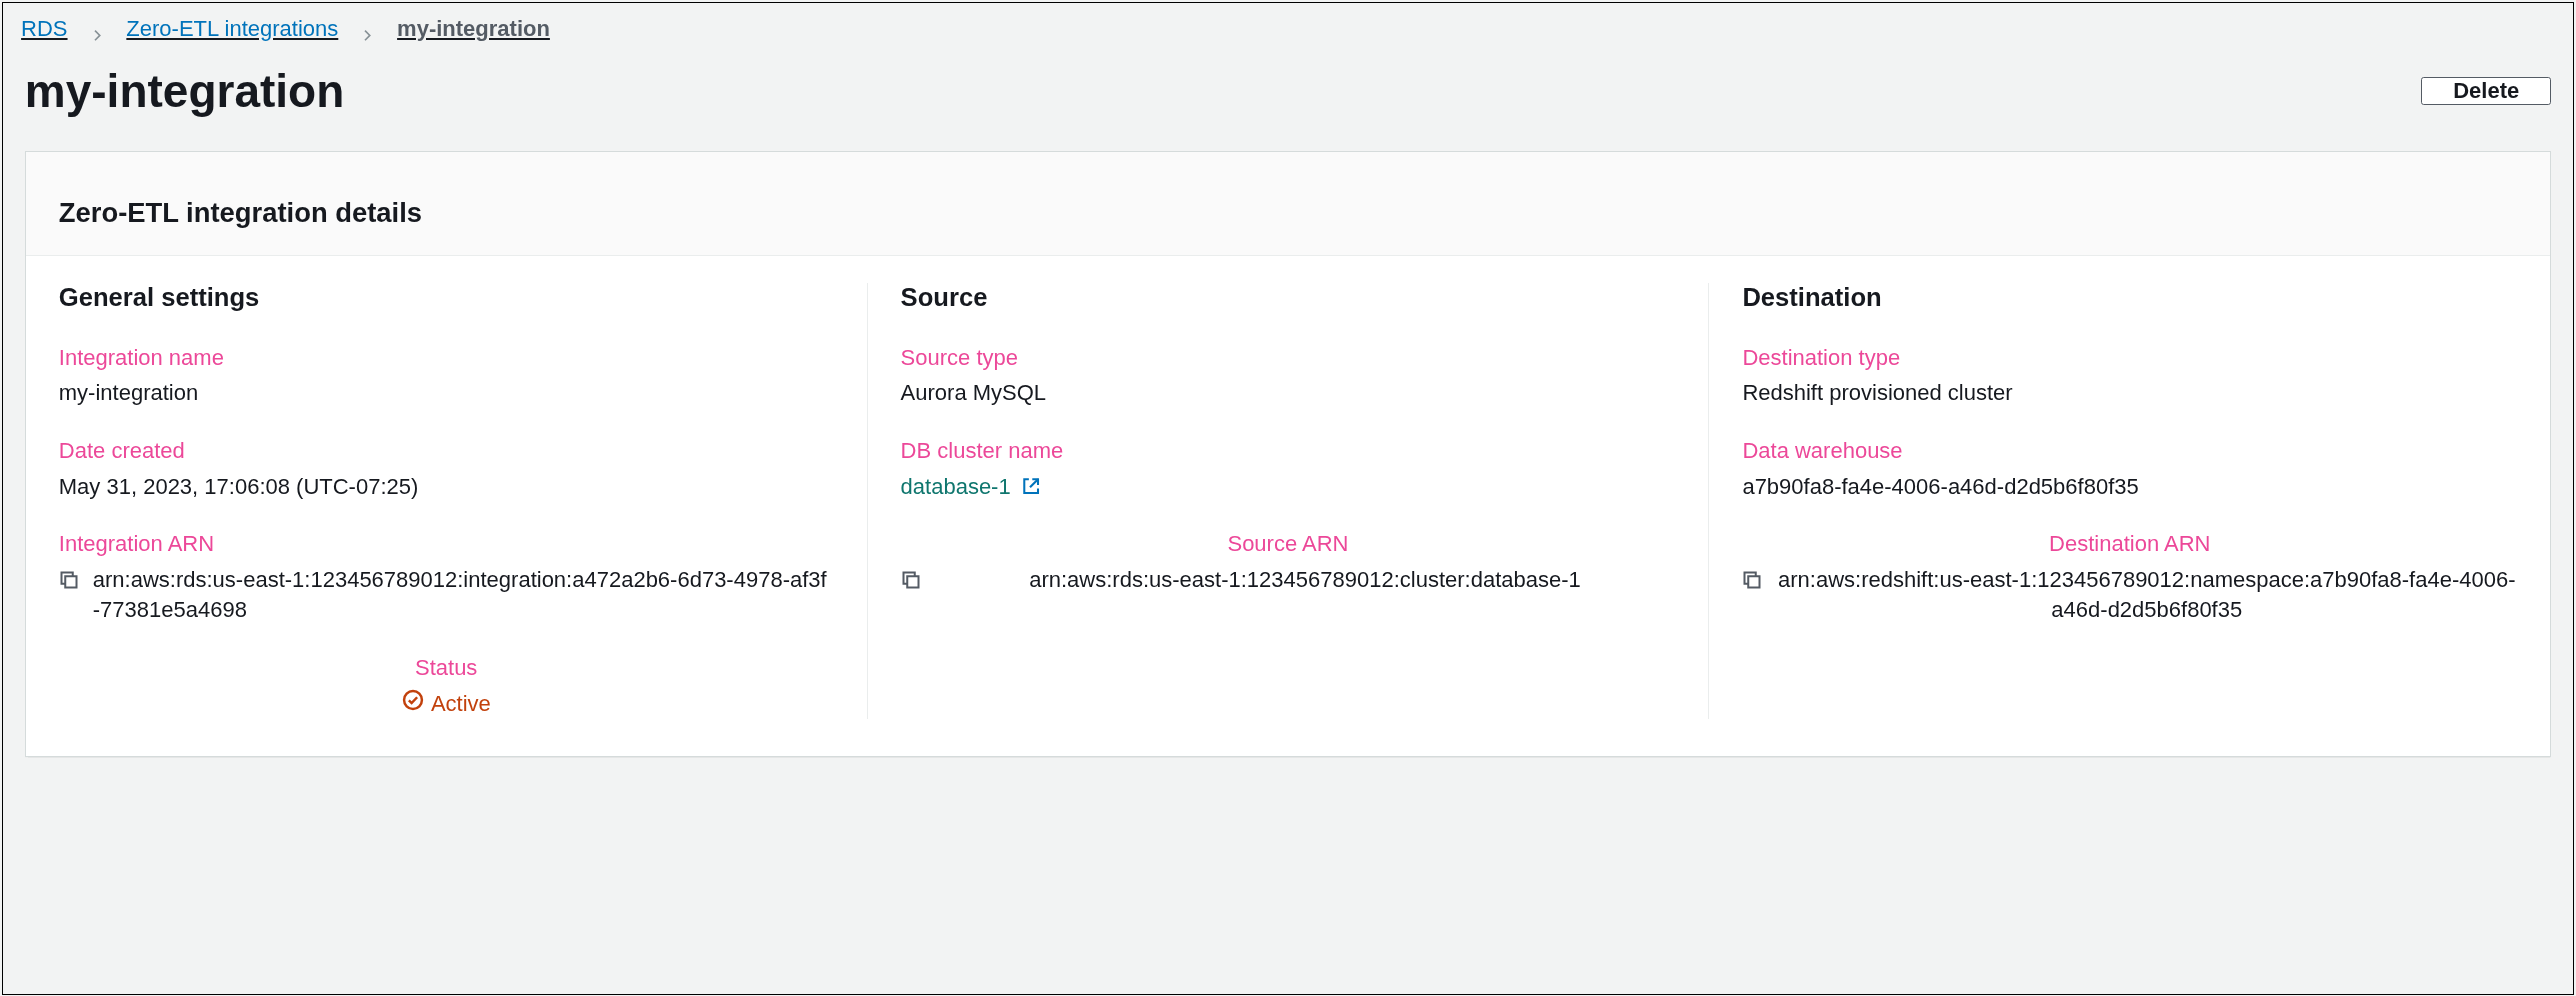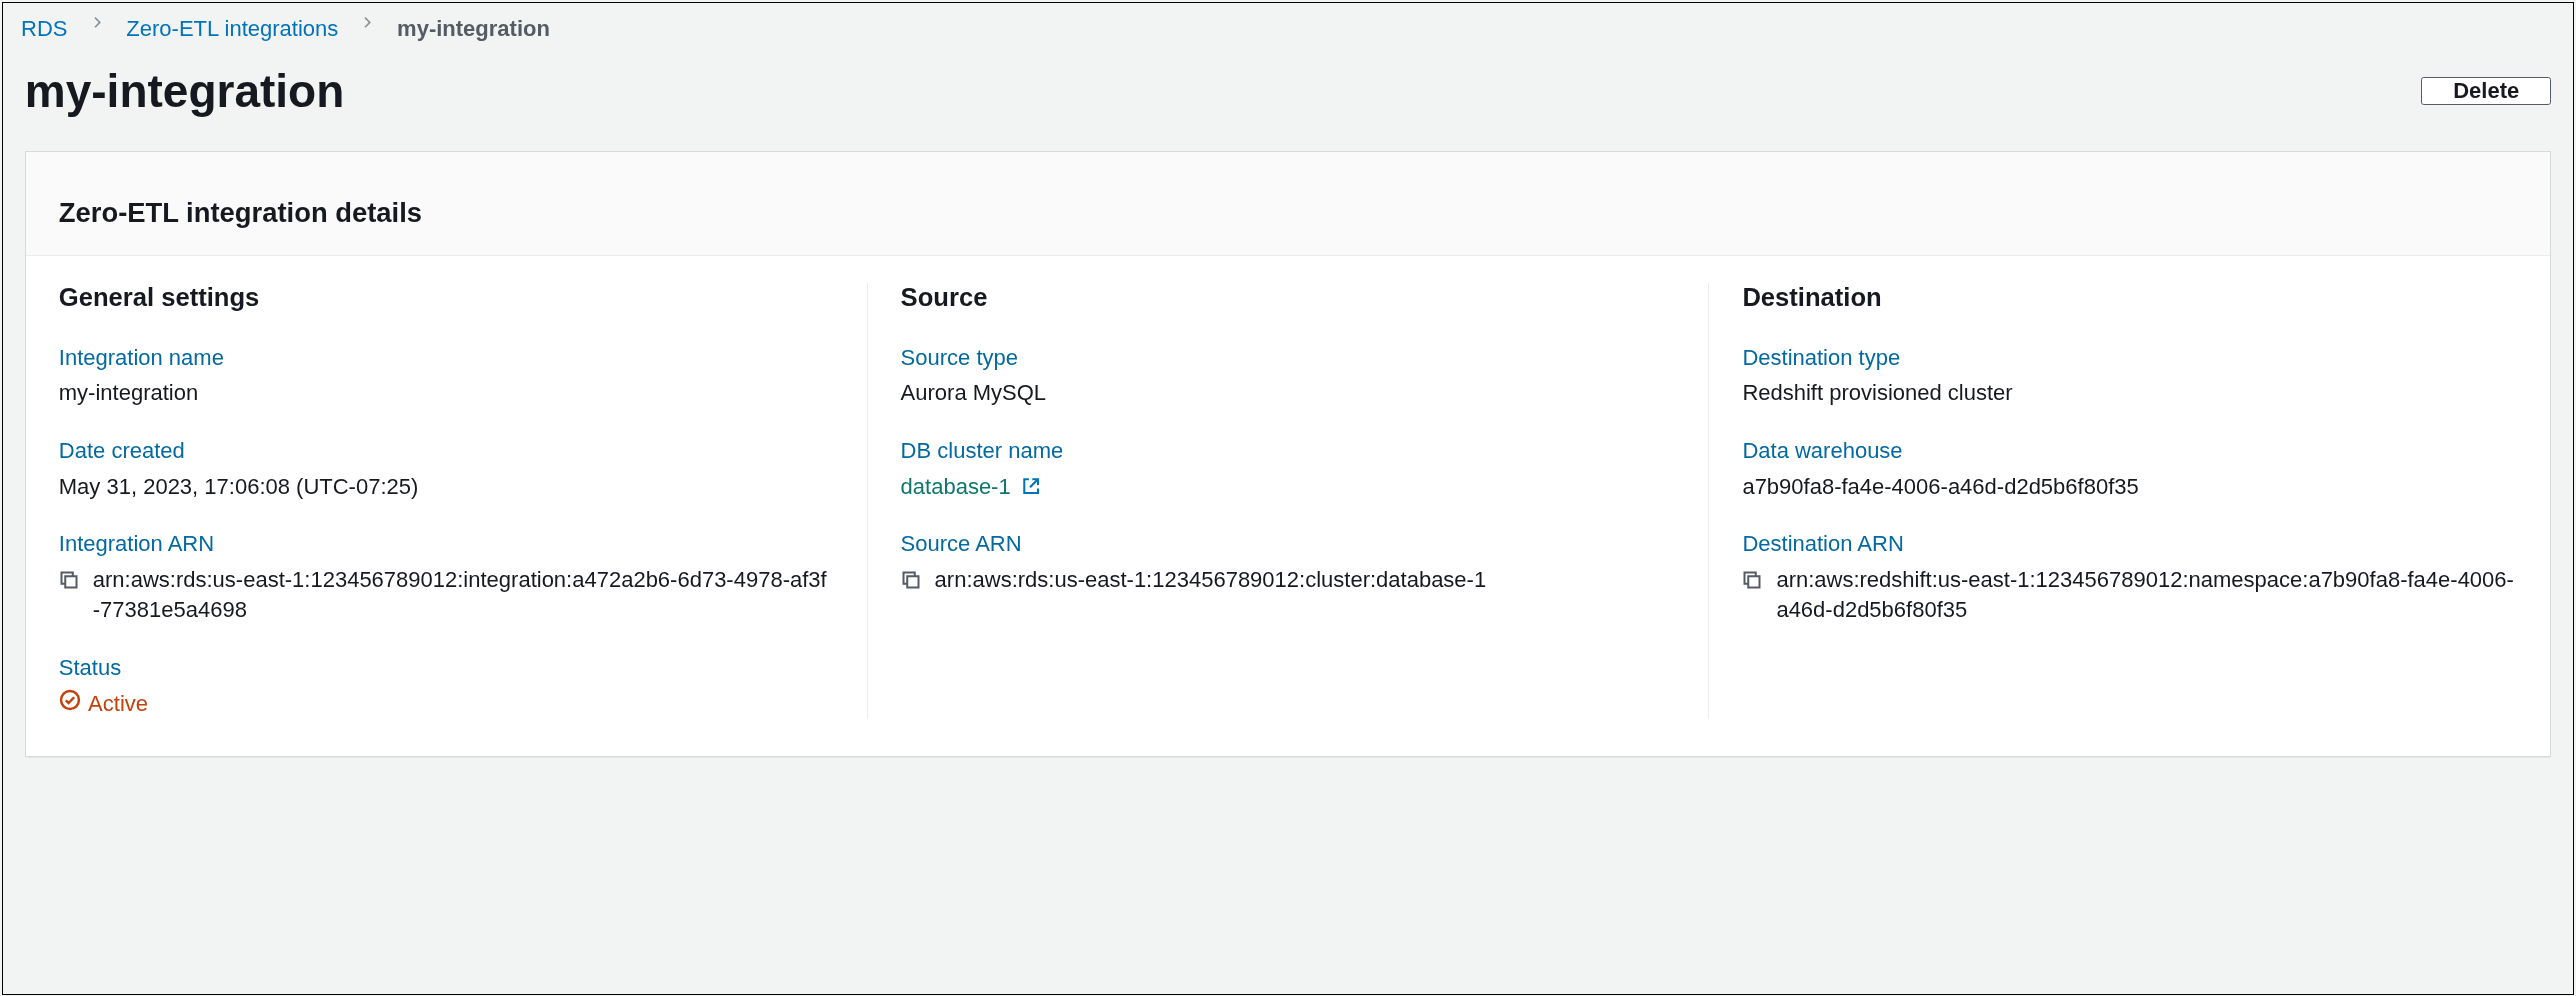--- a/index.html
+++ b/index.html
@@ -15,22 +15,23 @@
     }
     .page-wrapper {
       border: 1.8px solid #000;
       background: #f2f3f3;
       min-height: 993px;
     }
     .breadcrumb {
       padding: 12.8px 18.3px 0 18.3px;
       font-size: 22px;
       display: flex;
-      align-items: flex-start;
+      align-items: flex-end;
       gap: 23px;
+      text-decoration: underline;
     }
     .breadcrumb a {
       color: #0073bb;
       text-decoration: none;
     }
     .breadcrumb .current {
       color: #545b64;
       font-weight: 700;
     }
     .breadcrumb .sep {
@@ -94,24 +95,25 @@
       font-size: 25.6px;
       font-weight: 700;
       color: #16191f;
       margin-bottom: 33px;
     }
     .field {
       margin-bottom: 29px;
     }
     .field:last-child {
       margin-bottom: 0;
+      text-align: center;
     }
     .field-label {
       font-size: 22px;
-      color: #0369a1;
+      color: #ec4899;
       margin-bottom: 7.3px;
     }
     .field-value {
       font-size: 22px;
       color: #16191f;
       line-height: 1.4;
       word-break: break-all;
     }
     .field-value.with-icon {
       display: flex;

